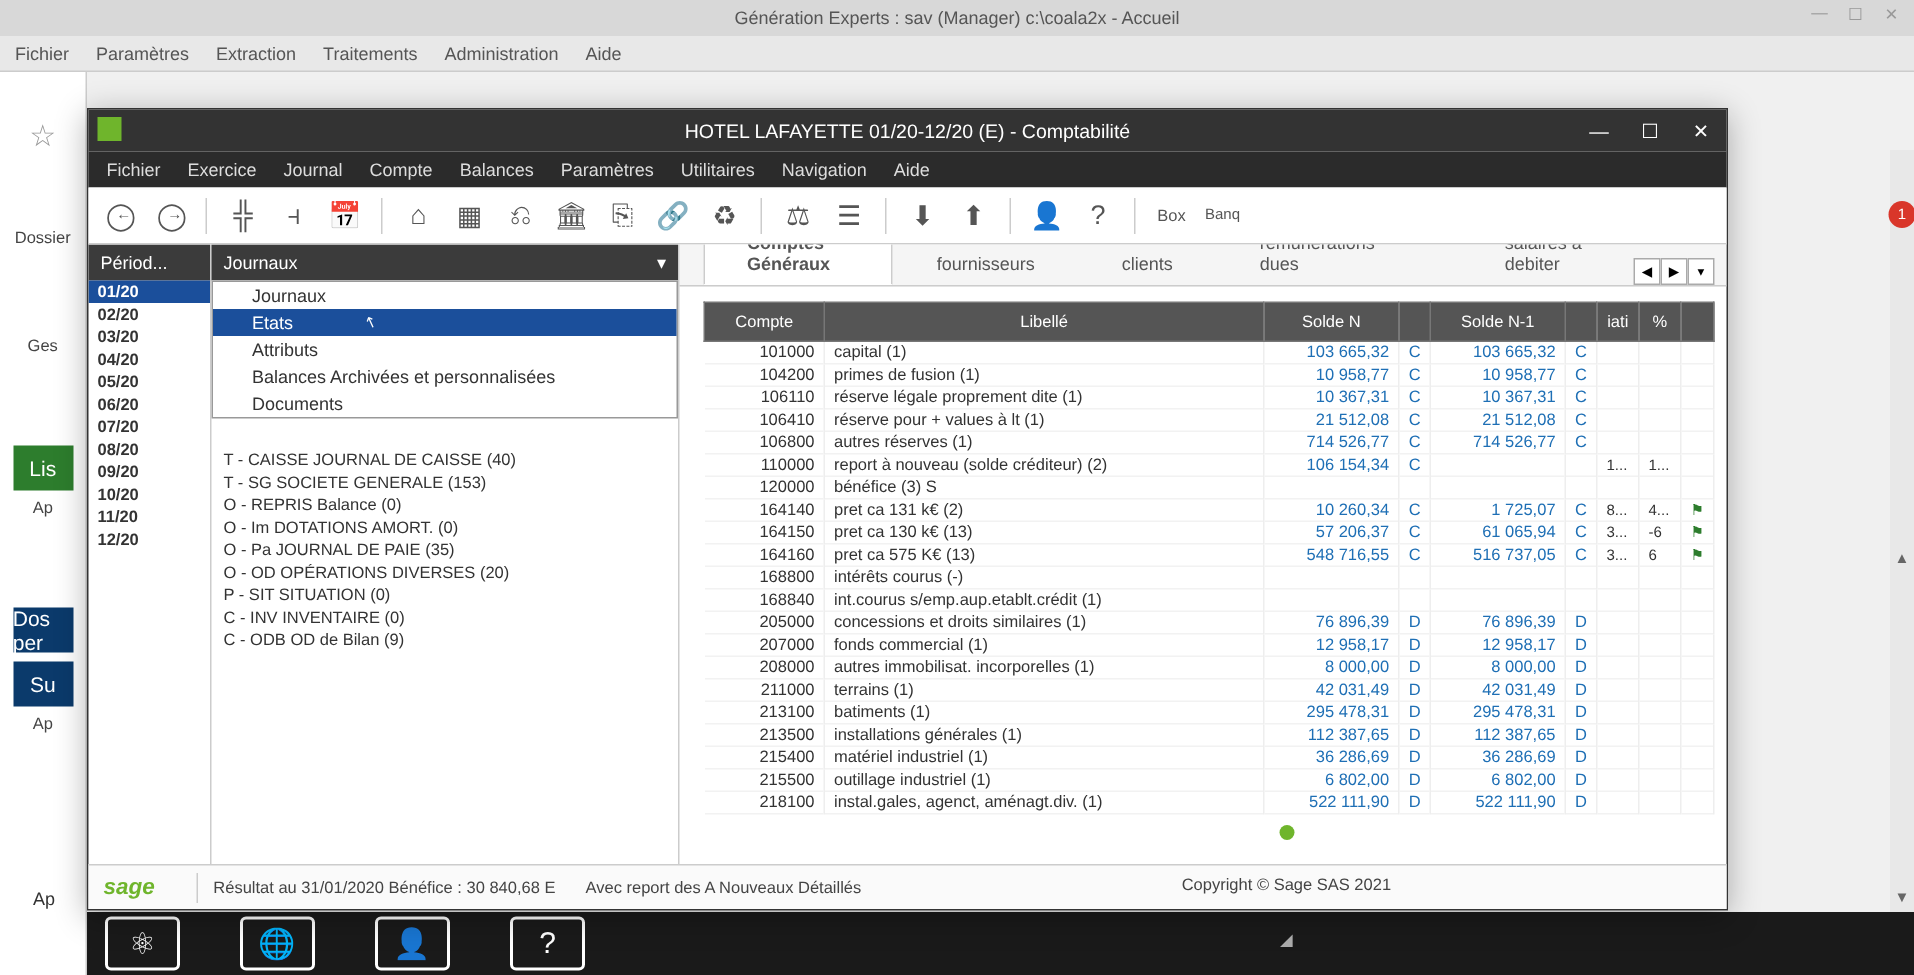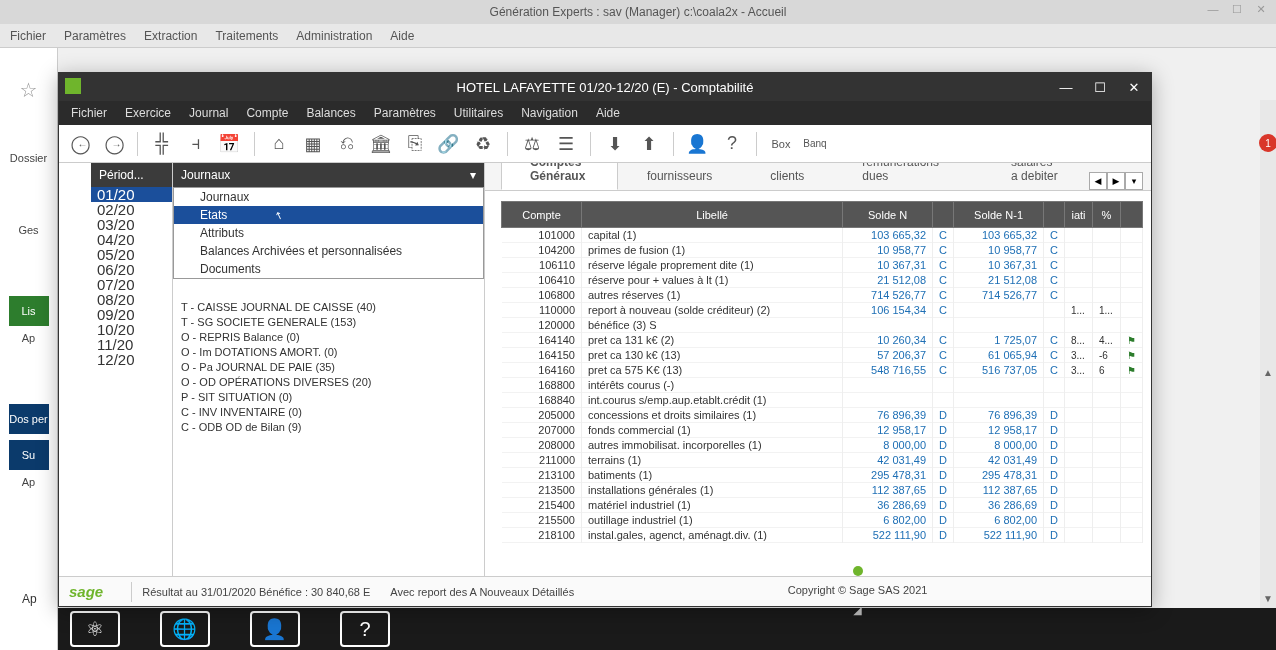--- a/index.html
+++ b/index.html
@@ -9,42 +9,42 @@
 .outer-title { height: 24px; background: #d8d8d8; display: flex; align-items: center; justify-content: center; font-size: 12px; color: #555; position: relative; }
 .outer-title .win-controls { position: absolute; right: 4px; top: 0; display: flex; gap: 2px; }
 .outer-title .win-controls .wc { width: 22px; height: 18px; display: flex; align-items: center; justify-content: center; font-size: 11px; color: #999; }
 .outer-menu { height: 24px; background: #e8e8e8; display: flex; align-items: center; padding-left: 10px; font-size: 12px; color: #555; border-bottom: 1px solid #ccc; }
 .outer-menu span { margin-right: 18px; }
 
 .outer-body { display: flex; height: calc(100% - 48px); }
 .left-strip { width: 58px; background: #fff; border-right: 1px solid #ccc; padding-top: 30px; display: flex; flex-direction: column; align-items: center; font-size: 11px; color: #444; }
 .left-strip .star { font-size: 20px; color: #999; margin-bottom: 50px; }
 .left-strip .lbl { margin-bottom: 60px; }
-.left-strip .blk { width: 40px; height: 30px; display: flex; align-items: center; justify-content: center; color: #fff; font-size: 11px; margin-bottom: 6px; }
+.left-strip .blk { width: 40px; height: 30px; display: flex; align-items: center; justify-content: center; color: #fff; font-size: 14px; margin-bottom: 6px; }
 .left-strip .green { background: #2d7d2d; }
 .left-strip .blue { background: #0b3a6b; }
 
 
 .inner-window { position: absolute; left: 58px; top: 72px; width: 1094px; height: 535px; background: #fff; border: 1px solid #333; box-shadow: 0 4px 20px rgba(0,0,0,.3); display: flex; flex-direction: column; }
 .inner-title { height: 28px; background: #333; color: #fff; display: flex; align-items: center; justify-content: center; font-size: 13px; position: relative; }
 .inner-title .corner { position: absolute; left: 6px; top: 5px; width: 16px; height: 16px; background: #6fb52c; }
 .inner-title .win-controls { position: absolute; right: 0; top: 0; display: flex; }
 .inner-title .win-controls .wc { width: 34px; height: 28px; display: flex; align-items: center; justify-content: center; font-size: 13px; color: #fff; }
 .inner-menu { height: 24px; background: #2b2b2b; color: #ddd; display: flex; align-items: center; padding-left: 12px; font-size: 12px; }
 .inner-menu span { margin-right: 18px; }
 .toolbar { height: 38px; background: #fff; border-bottom: 1px solid #ccc; display: flex; align-items: center; padding: 0 8px; gap: 10px; }
 .toolbar .sep { width: 1px; height: 24px; background: #ccc; margin: 0 2px; }
 .toolbar .ticon { width: 24px; height: 24px; display: flex; align-items: center; justify-content: center; font-size: 18px; color: #555; }
 
-.work { flex: 1; display: flex; overflow: hidden; padding-left: 32px; }
+.work { flex: 1; display: flex; overflow: hidden; }
 
 
 .periods { width: 82px; border-right: 1px solid #ccc; display: flex; flex-direction: column; }
 .periods .hdr { height: 24px; background: #3b3b3b; color: #fff; font-size: 12px; display: flex; align-items: center; padding-left: 8px; }
-.periods .itm { height: 15px; font-size: 15px; padding-left: 6px; color: #333; display: flex; align-items: center; }
+.periods .itm { height: 15px; font-size: 11px; padding-left: 6px; color: #333; display: flex; align-items: center; font-weight: bold; }
 .periods .itm.sel { background: #1b4f9b; color: #fff; }
 
 
 .journaux { width: 312px; border-right: 1px solid #ccc; display: flex; flex-direction: column; position: relative; }
 .journaux .combo { height: 24px; background: #3b3b3b; color: #fff; font-size: 12px; display: flex; align-items: center; padding: 0 8px; justify-content: space-between; }
 .journaux .dropdown { position: absolute; top: 24px; left: 0; right: 0; background: #fff; border: 1px solid #999; z-index: 10; }
 .journaux .dropdown .ditem { height: 18px; font-size: 12px; padding-left: 26px; display: flex; align-items: center; color: #333; }
 .journaux .dropdown .ditem.sel { background: #1b4f9b; color: #fff; position: relative; }
 .journaux .dropdown .ditem.sel::after { content: "↖"; position: absolute; right: 200px; color: #fff; font-size: 10px; transform: rotate(20deg); }
 .journaux .list { padding-top: 114px; }
@@ -67,21 +67,21 @@
 .col-lib { text-align: left; }
 .col-num { text-align: right; width: 90px; color: #1e6fb5; }
 .col-cd { width: 18px; text-align: center; color: #1e6fb5; }
 .col-s { width: 28px; font-size: 10px; }
 .col-flag { width: 22px; text-align: center; }
 .flag { color: #2d7d2d; font-size: 10px; }
 
 .statusbar { height: 30px; border-top: 1px solid #ccc; display: flex; align-items: center; font-size: 11px; color: #444; padding: 0 10px; background: #fafafa; }
 .statusbar .logo { color: #6fb52c; font-weight: bold; font-size: 15px; margin-right: 18px; font-style: italic; }
 .statusbar .sep { width: 1px; height: 20px; background: #ccc; margin: 0 10px; }
-.statusbar .right { margin-left: auto; display: flex; align-items: center; gap: 8px; justify-content: space-between; }
+.statusbar .right { margin-left: auto; display: flex; align-items: center; gap: 24px; justify-content: space-between; }
 .statusbar .dot { width: 10px; height: 10px; background: #6fb52c; border-radius: 50%; }
 
 
 .bottom-strip { position: absolute; bottom: 0; left: 58px; right: 0; height: 42px; background: #1a1a1a; display: flex; align-items: center; padding-left: 12px; gap: 40px; }
 .bottom-strip .bicon { width: 50px; height: 36px; border: 2px solid #fff; border-radius: 4px; display: flex; align-items: center; justify-content: center; color: #fff; font-size: 20px; }
 .bottom-label { position: absolute; bottom: 44px; left: 22px; font-size: 12px; color: #333; }
 
 .scroll-r { position: absolute; right: 0; top: 100px; bottom: 42px; width: 16px; background: #e8e8e8; display: flex; flex-direction: column; align-items: center; font-size: 10px; color: #666; justify-content: space-between; padding: 4px 0;}
 .scroll-r .badge { width: 18px; height: 18px; background: #d9362a; border-radius: 50%; color: #fff; display: flex; align-items: center; justify-content: center; font-size: 10px; margin-top: 30px;}
 </style>

